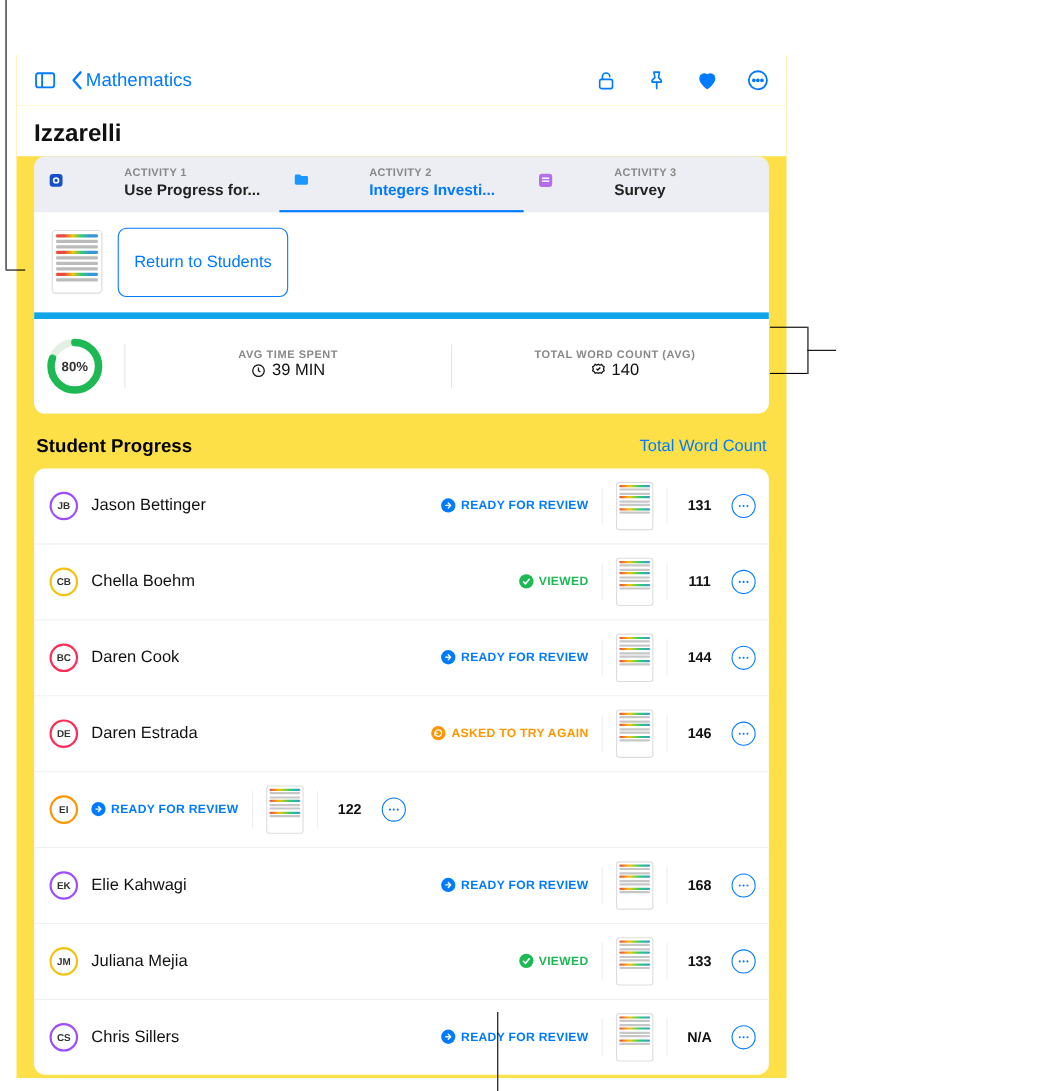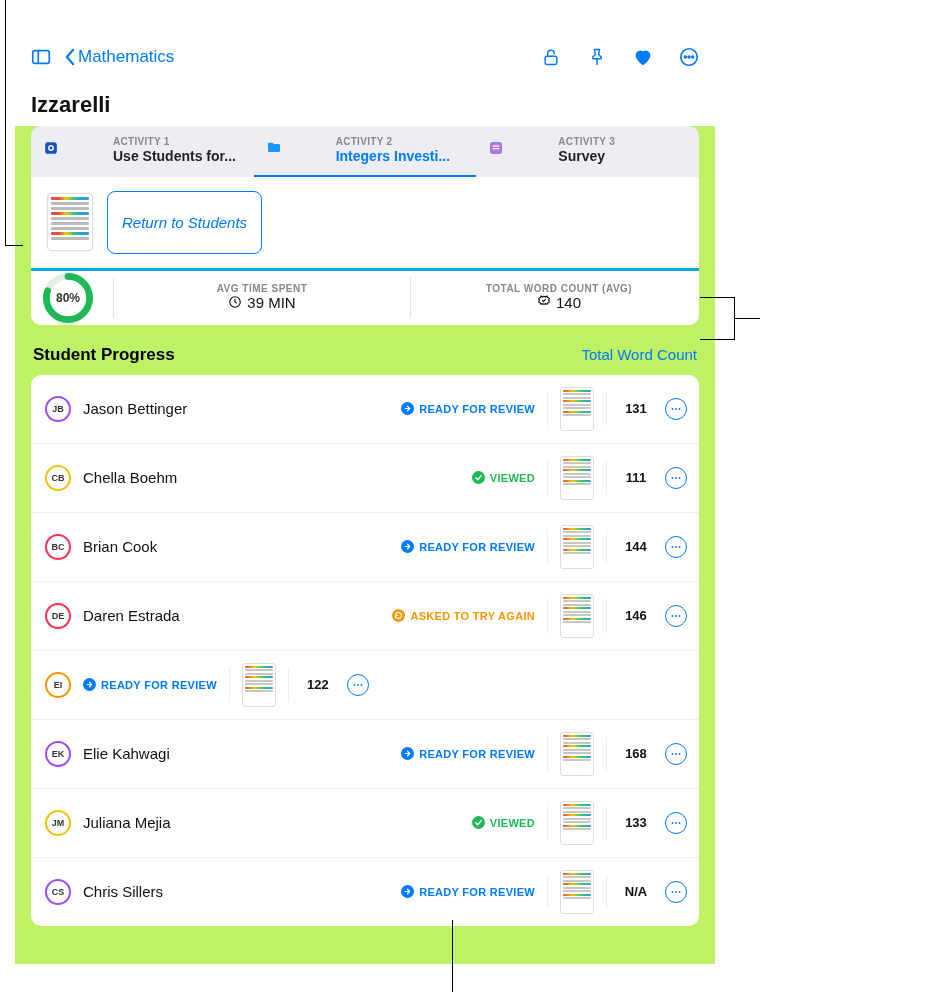--- a/index.html
+++ b/index.html
@@ -12,24 +12,24 @@
     overflow: hidden;
   }
   .callout-line { position:absolute; background:#000; z-index:50; }
   .callout-v { width:1px; }
   .callout-h { height:1px; }
   .callout-cap { position:absolute; width:1px; background:#000; z-index:50; }
 
   .device {
     position: absolute;
     left: 15px;
-    top: 34px;
+    top: 50px;
     width: 700px;
     height: 930px;
-    background: #bef264;
+    background: #fde047;
     border-radius: 0;
     overflow: hidden;
   }
 
   
   .topbar {
     height: 46px;
     background: #fff;
     display: flex;
     align-items: center;
@@ -76,26 +76,26 @@
     box-shadow: 0 0 0 1px rgba(0,0,0,0.02);
     display:flex; flex-direction:column; padding:3px; gap:2px;
   }
   .doc-thumb .r { height:3px; background:#bbb; border-radius:1px;}
   .doc-thumb .r.c { background: linear-gradient(90deg,#e74c3c 20%,#f1c40f 40%,#2ecc71 60%,#3498db 80%);}
   .doc-meta { flex:1; }
   .doc-meta .k { font-size:11px; letter-spacing:0.5px; color:#9a9a9a; font-weight:700; }
   .doc-meta .n { font-size:16px; font-weight:700; color:#111; }
   .return-btn {
     border:1.5px solid #007aff; color:#007aff; background:#fff;
-    border-radius:8px; padding:22px 14px; font-size:15px; font-weight:500;font-style:italic;
+    border-radius:8px; padding:22px 14px; font-size:15px; font-weight:500;
   }
 
   
   .stats-row {
-    background:#fff; border-top:3px solid #0ea5e9; padding:0 10px;
+    background:#fff; border-top:6px solid #0ea5e9; padding:16px 10px;
     display:flex; align-items:center; gap:18px;
   }
   .ring-wrap { width:54px; height:54px; position:relative; }
   .ring-wrap svg { width:54px; height:54px; transform:rotate(-90deg);}
   .ring-wrap .pct { position:absolute; inset:0; display:flex; align-items:center; justify-content:center; font-size:12px; font-weight:700; color:#333;}
   .vline { width:1px; height:40px; background:#e4e4e8; }
   .stat { flex:1; text-align:center; }
   .stat .k { font-size:10px; letter-spacing:0.5px; color:#888; font-weight:700; }
   .stat .v { font-size:15px; font-weight:400; color:#111; display:inline-flex; align-items:center; gap:5px; }
 
@@ -199,21 +199,21 @@
         <div class="tab">
           <div class="ticon">
             <svg viewBox="0 0 24 24" width="14" height="14">
               <rect x="2" y="2" width="20" height="20" rx="5" fill="#1550c8"></rect>
               <circle cx="12" cy="12" r="5" fill="#fff"></circle>
               <circle cx="12" cy="12" r="2.5" fill="#1550c8"></circle>
             </svg>
           </div>
           <div class="tlabels">
             <span class="eyebrow">ACTIVITY 1</span>
-            <span class="name">Use Students for...</span>
+            <span class="name">Use Progress for...</span>
           </div>
         </div>
         <div class="tab active">
           <div class="ticon">
             <svg viewBox="0 0 24 24" width="16" height="16" fill="#1996ff">
               <path d="M3 6a2 2 0 012-2h5l2 2h7a2 2 0 012 2v8a2 2 0 01-2 2H5a2 2 0 01-2-2z"></path>
             </svg>
           </div>
           <div class="tlabels">
             <span class="eyebrow">ACTIVITY 2</span>
@@ -348,21 +348,21 @@
         <div class="more-btn">
           <svg viewBox="0 0 24 24" width="14" height="14" fill="#007aff">
             <circle cx="6" cy="12" r="1.6"></circle>
             <circle cx="12" cy="12" r="1.6"></circle>
             <circle cx="18" cy="12" r="1.6"></circle>
           </svg>
         </div>
       </div>
       <div class="row">
         <div class="avatar" style="border-color:#ff2d55;color:#333">BC</div>
-        <div class="sname">Brian Cook</div>
+        <div class="sname">Daren Cook</div>
         <div class="status" style="color:#007aff">
           <span class="dot" style="background:#007aff">
             <svg viewBox="0 0 12 12" fill="#fff">
               <path d="M3 6h5M6 3l3 3-3 3" stroke="#fff" stroke-width="1.6" fill="none" stroke-linecap="round" stroke-linejoin="round"></path>
             </svg>
           </span>
           <span>READY FOR REVIEW</span>
         </div>
         <div class="sep"></div>
         <div class="mini-thumb">

